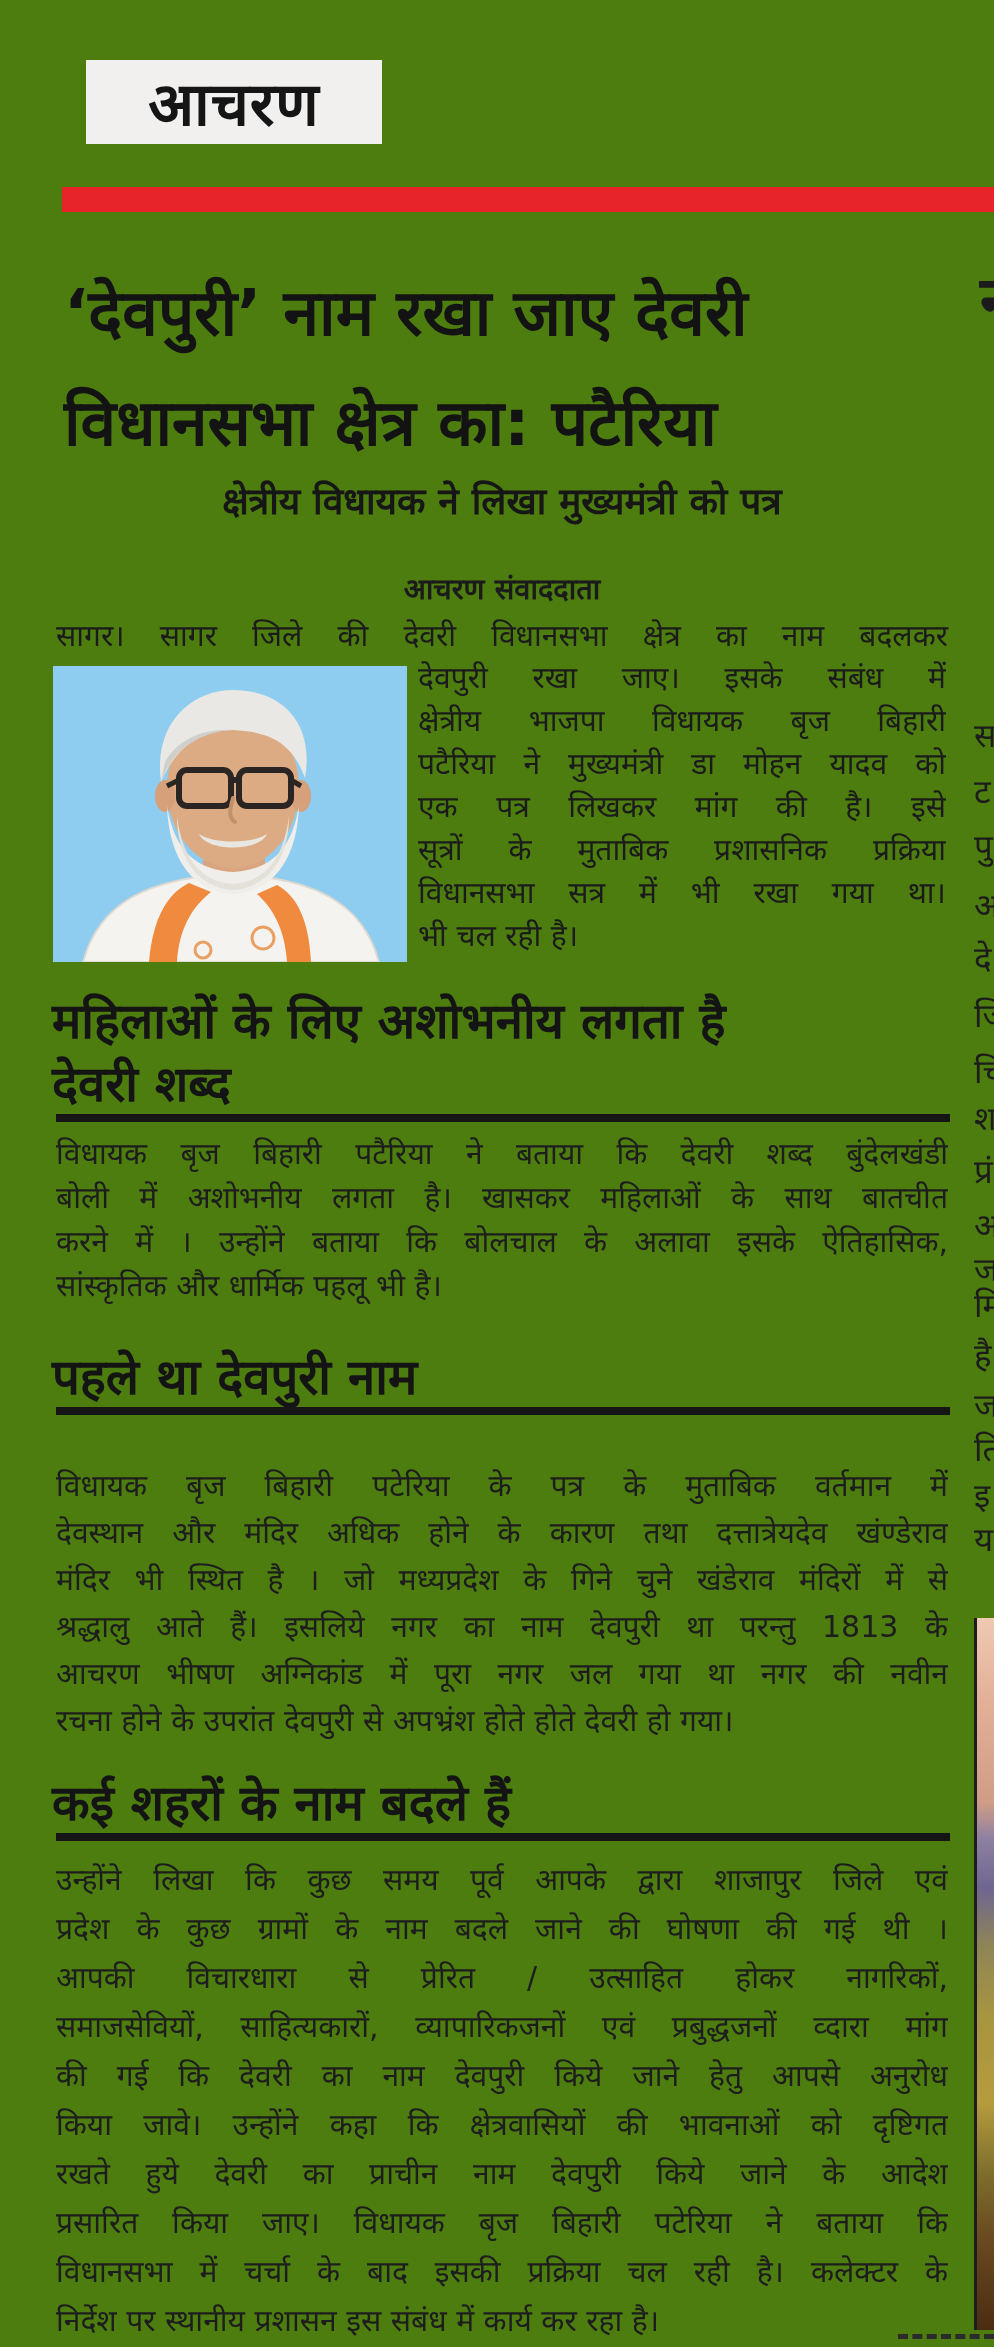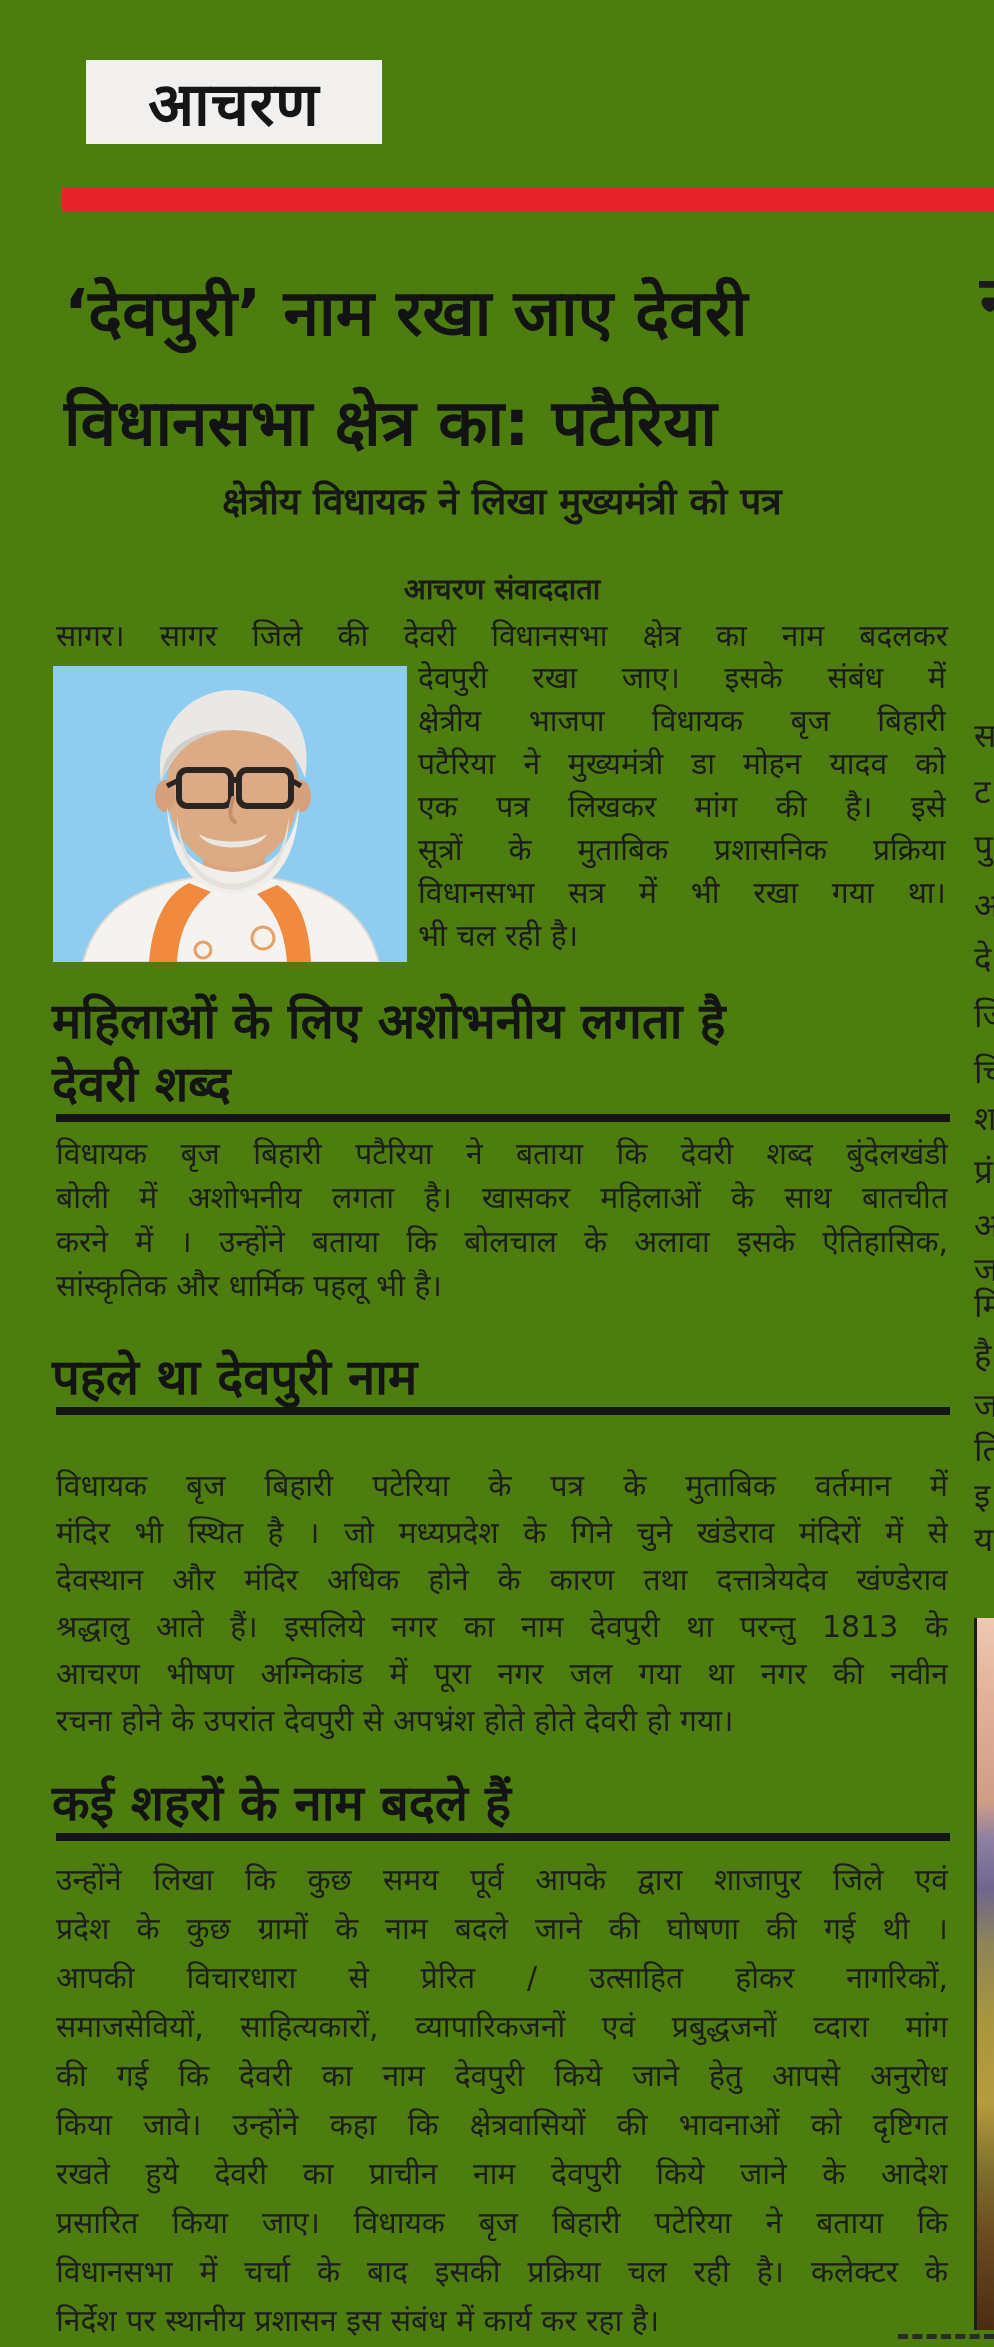--- a/index.html
+++ b/index.html
@@ -146,22 +146,22 @@
       <div class="line">करने में । उन्होंने बताया कि बोलचाल के अलावा इसके ऐतिहासिक,</div>
       <div class="line">सांस्कृतिक और धार्मिक पहलू भी है।</div>
     </div>
 
   <h2 class="abs sec-head s2head">
     <div class="hl2">पहले था देवपुरी नाम</div>
   </h2>
   <div class="abs rule rule2"></div>
   <div class="abs para para-lh47 jlines p2">
       <div class="line">विधायक बृज बिहारी पटेरिया के पत्र के मुताबिक वर्तमान में</div>
+      <div class="line">देवस्थान और मंदिर अधिक होने के कारण तथा दत्तात्रेयदेव खंण्डेराव</div>
       <div class="line">मंदिर भी स्थित है । जो मध्यप्रदेश के गिने चुने खंडेराव मंदिरों में से</div>
-      <div class="line">देवस्थान और मंदिर अधिक होने के कारण तथा दत्तात्रेयदेव खंण्डेराव</div>
       <div class="line">श्रद्धालु आते हैं। इसलिये नगर का नाम देवपुरी था परन्तु 1813 के</div>
       <div class="line">आचरण भीषण अग्निकांड में पूरा नगर जल गया था नगर की नवीन</div>
       <div class="line">रचना होने के उपरांत देवपुरी से अपभ्रंश होते होते देवरी हो गया।</div>
     </div>
 
   <h2 class="abs sec-head s3head">
     <div class="hl2">कई शहरों के नाम बदले हैं</div>
   </h2>
   <div class="abs rule rule3"></div>
   <div class="abs para para-lh49 jlines p3">

